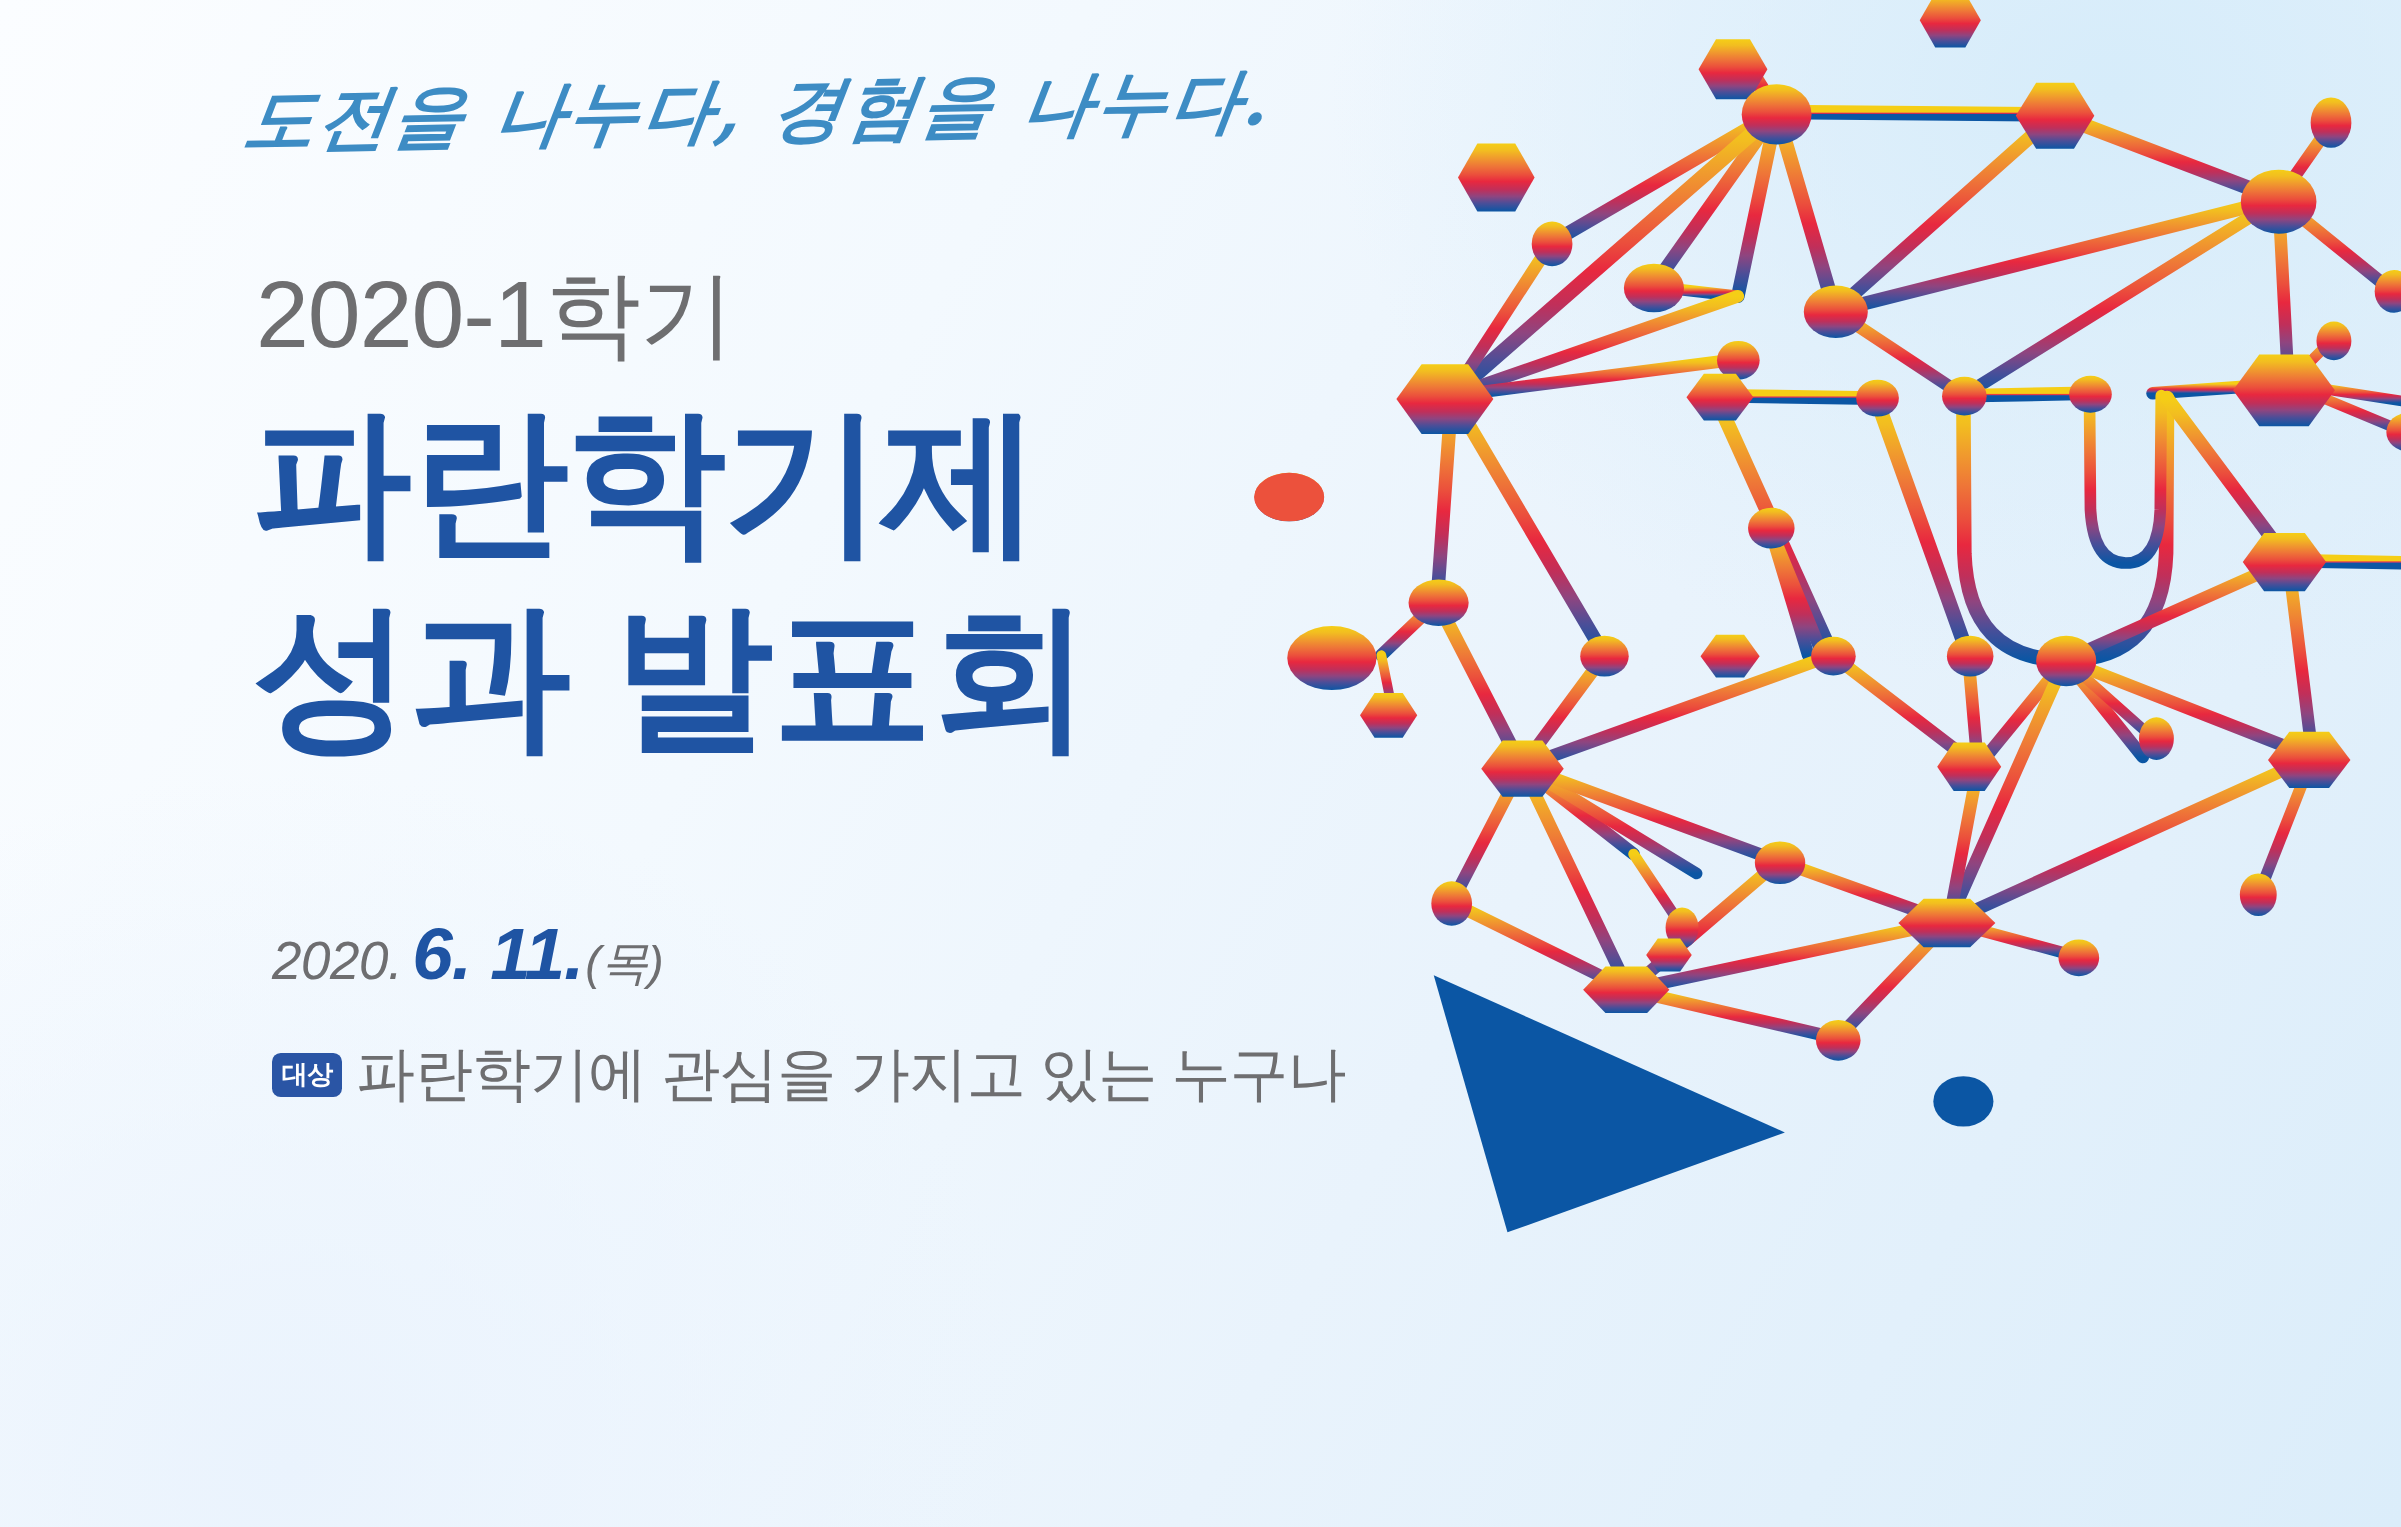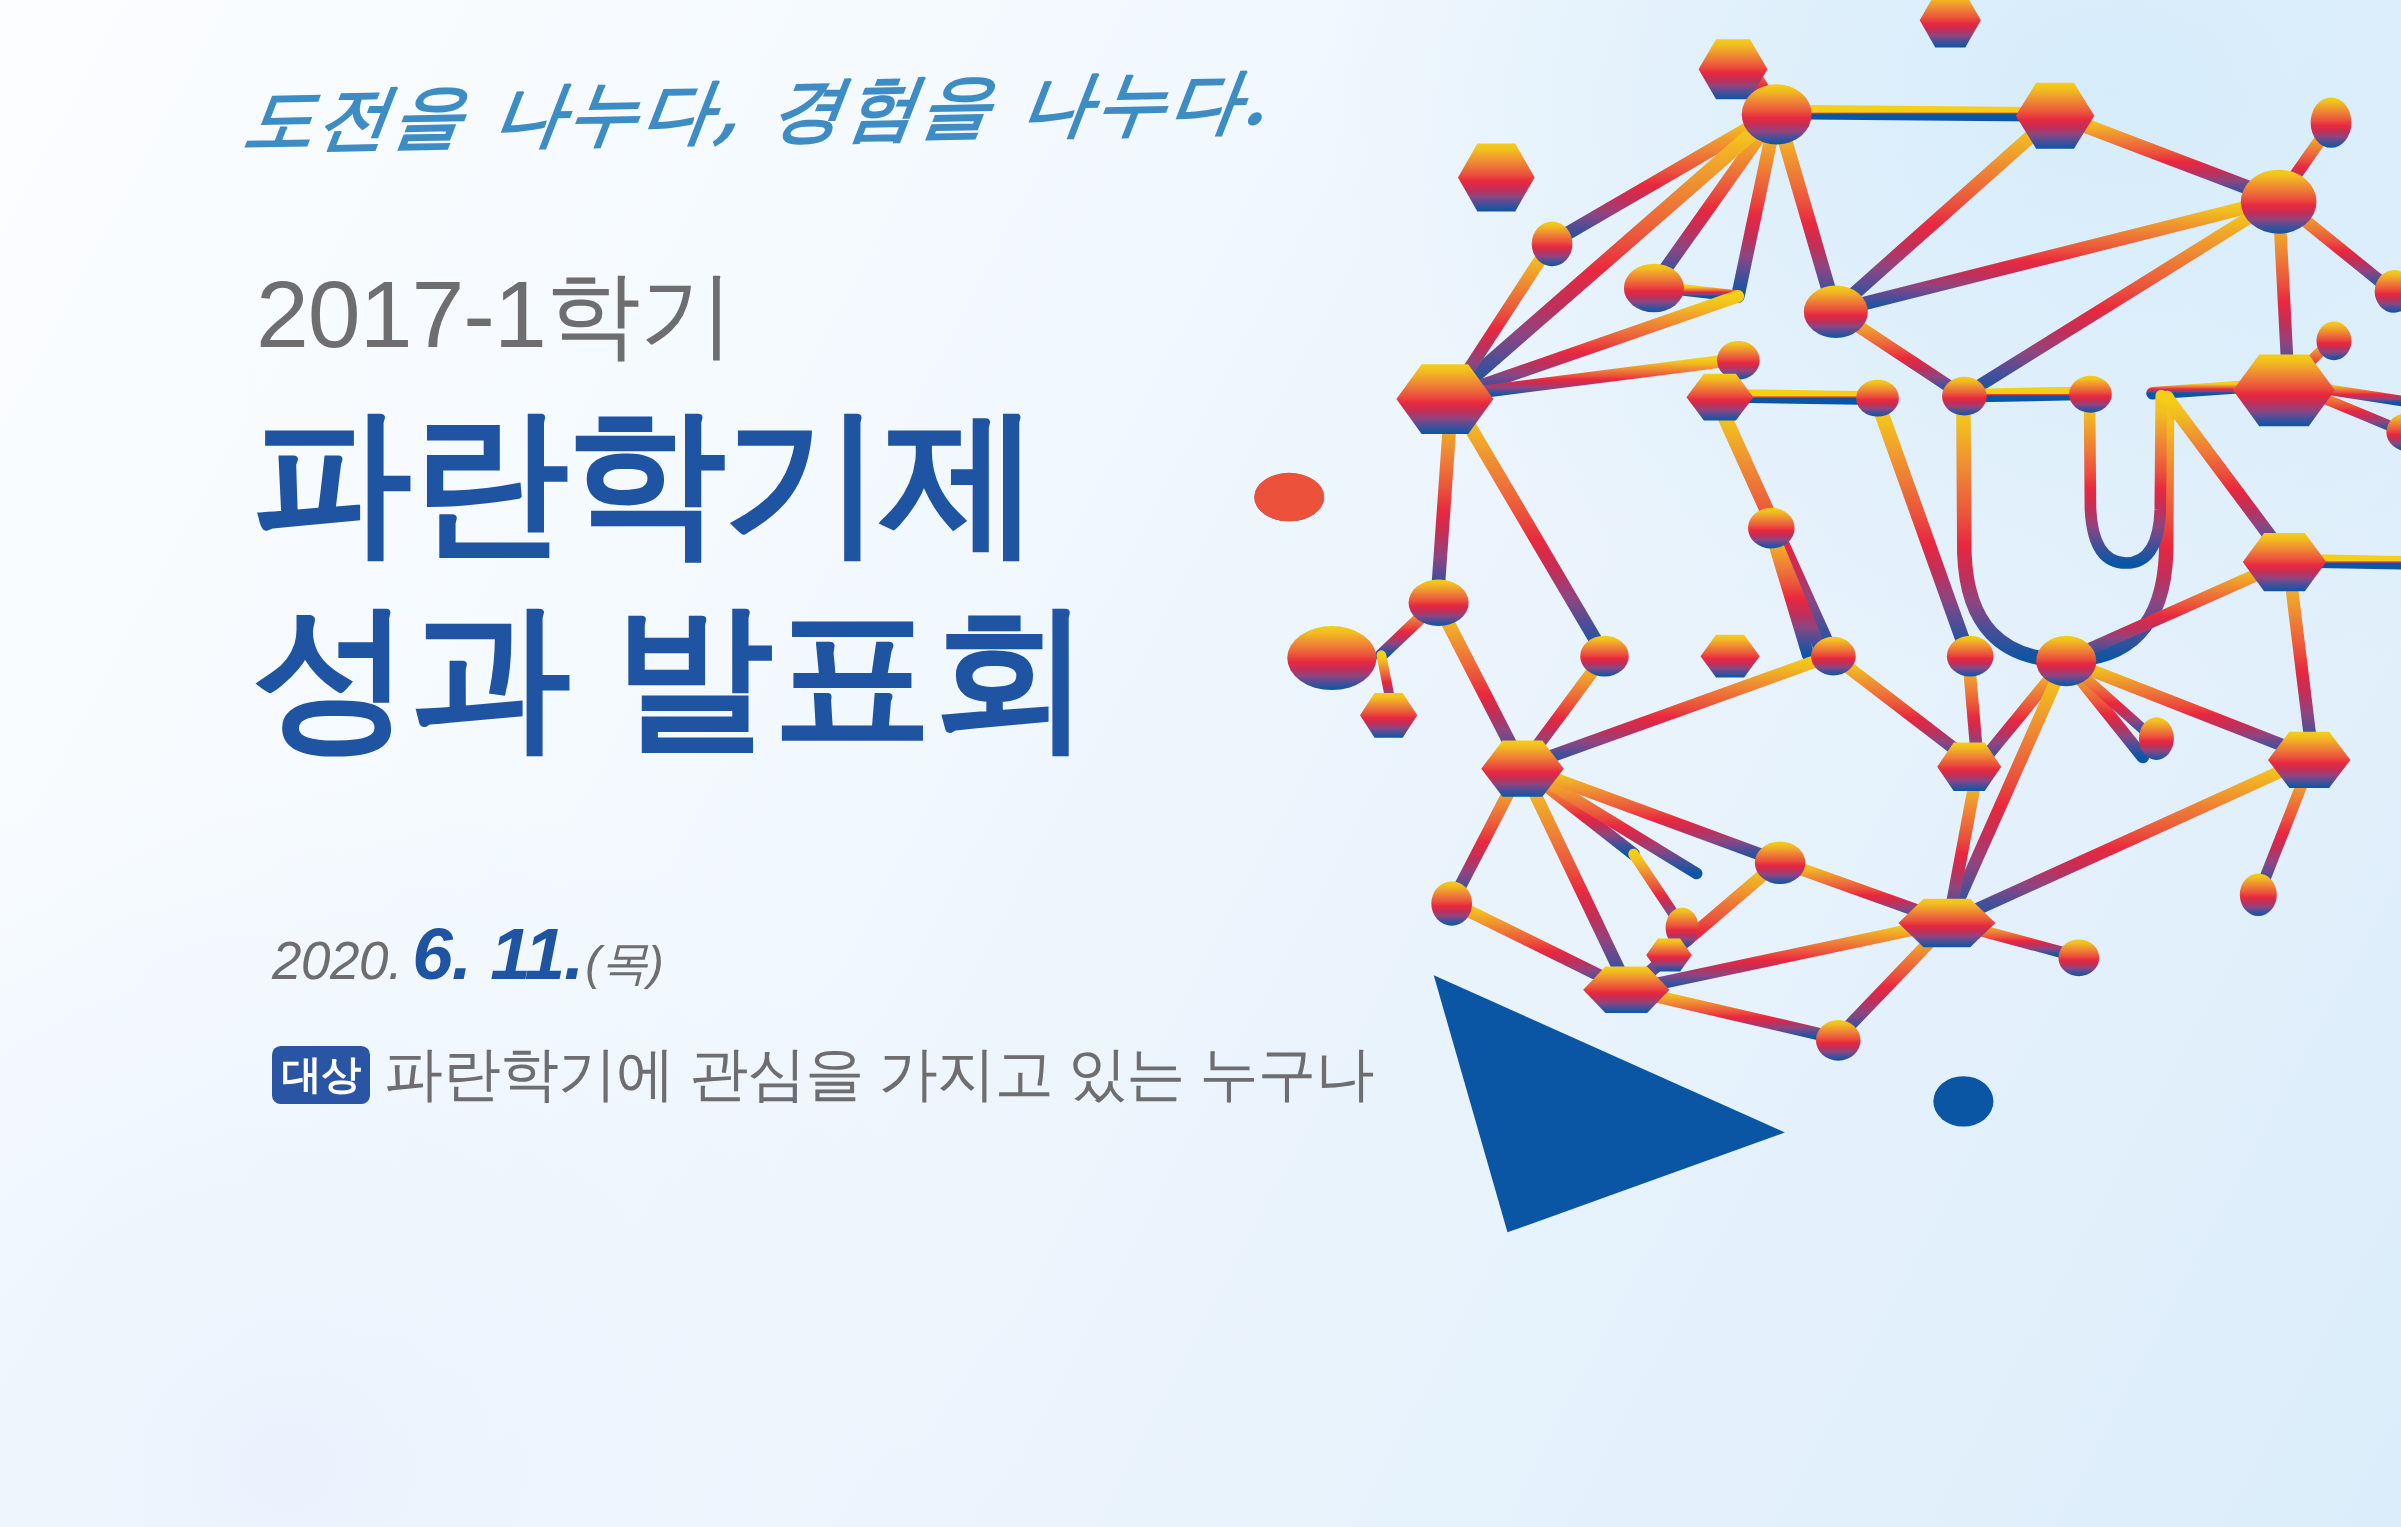--- a/index.html
+++ b/index.html
@@ -49,21 +49,21 @@
   .dt-day{font-size:73px;font-weight:700;color:#1f54a3;letter-spacing:-1px;margin-left:10px;}
   .dt-dow{font-size:47px;font-weight:400;color:#6e6e70;margin-left:1.9px;}
   .dt-time{font-size:73px;font-weight:700;color:#1f54a3;letter-spacing:-1.5px;margin-left:13.6px;}
 
   .audience{
     position:absolute;left:272px;top:1035px;
     display:flex;align-items:center;white-space:nowrap;
   }
   .badge{
     background:#2a55a5;color:#ffffff;
-    font-size:40px;font-weight:700;letter-spacing:-0.5px;
+    font-size:26px;font-weight:700;letter-spacing:-0.5px;
     padding:7.8px 9.7px 9.7px 9.7px;border-radius:8.7px;
     line-height:1;
   }
   .aud-text{
     font-size:59px;font-weight:400;color:#6e6e70;
     letter-spacing:-1px;margin-left:13.6px;
   }
 
   
   #graphic{position:absolute;left:1231px;top:-19.4px;width:1198px;height:1551px;}
@@ -225,21 +225,21 @@
       <ellipse cx="120" cy="1064" rx="72" ry="50" fill="#EC513C"></ellipse>
       <ellipse cx="1510" cy="2310" rx="62" ry="52" fill="#0B56A4"></ellipse>
       <path d="M418,2050 L1142,2374 L570,2580 Z" fill="#0B56A4"></path>
     </svg>
   </div>
 
   <div id="textblock">
 
     <div class="tagline">도전을 나누다, 경험을 나누다.</div>
 
-    <div class="semester">2017-1학기</div>
+    <div class="semester">2020-1학기</div>
 
     <div class="maintitle">
       <span class="t1">파란학기제</span>
       <span class="t2">성과 발표회</span>
     </div>
 
     <div class="datetime">
       <span class="dt-year">2020.</span>
       <span class="dt-day">6. 11.</span>
       <span class="dt-dow">(목)</span>

